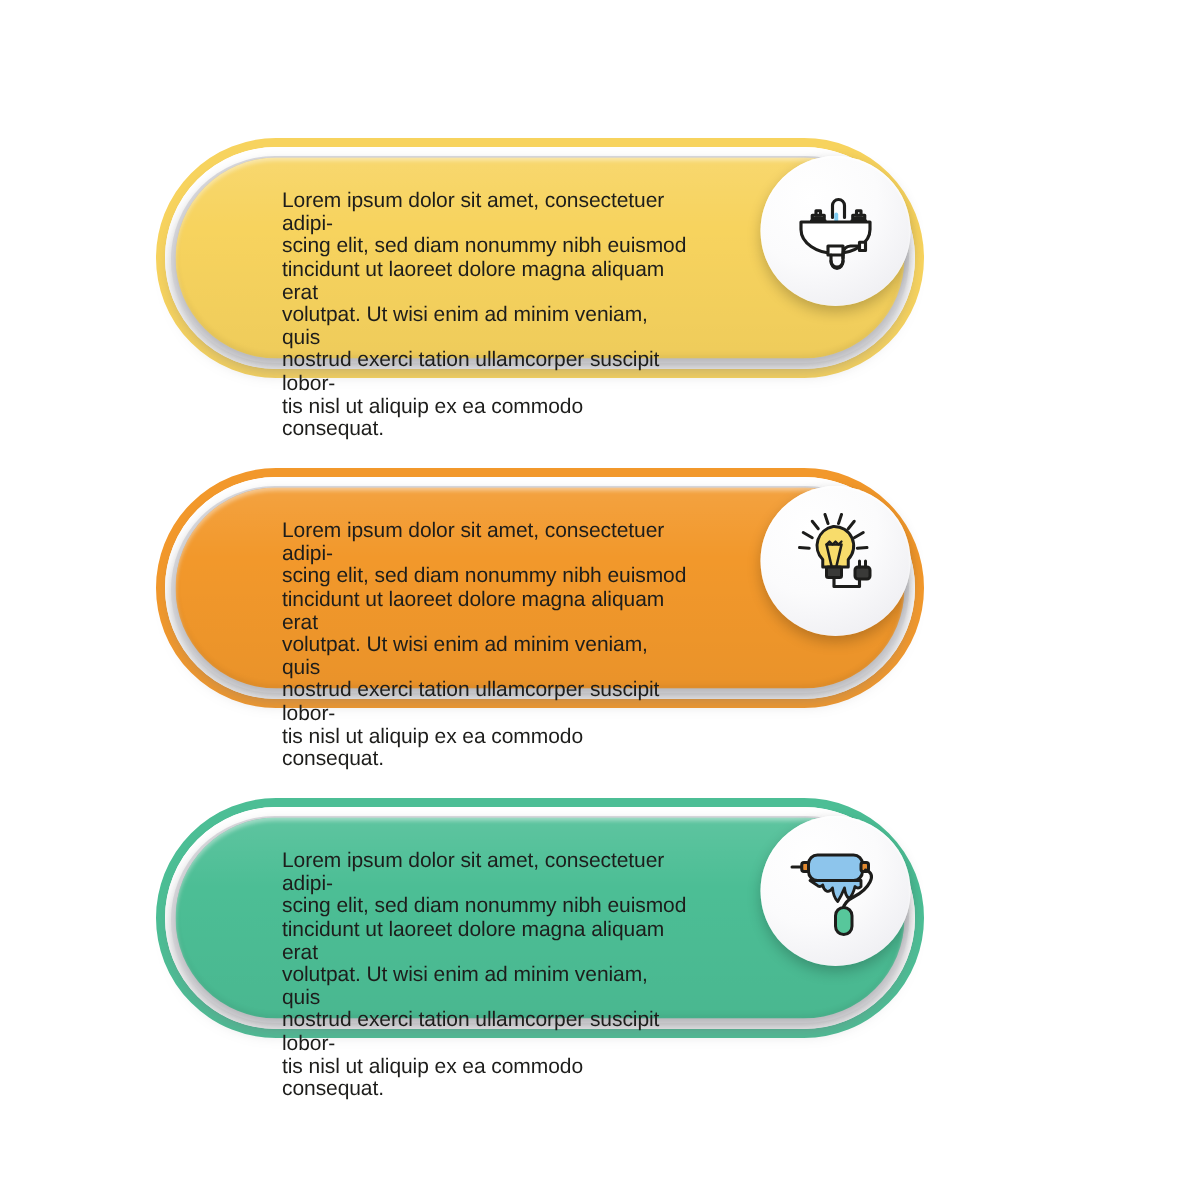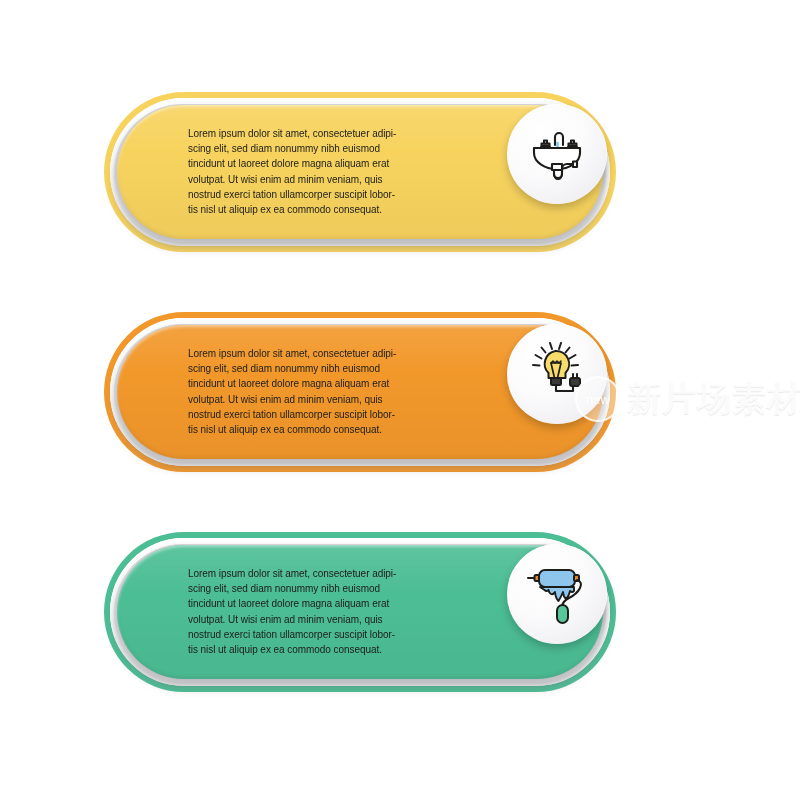--- a/index.html
+++ b/index.html
@@ -90,21 +90,21 @@
     background: #d8d8dc;
   }
 
   
   .banner-text {
     position: absolute;
     left: 84px;
     top: 34px;
     width: 272px;
     font-family: "Liberation Sans", sans-serif;
-    font-size: 10px;
+    font-size: 14px;
     line-height: 15.2px;
     color: #1d1d1b;
     letter-spacing: -0.05px;
     text-align: left;
     white-space: pre-line;
   }
 
   
   .icon-badge {
     position: absolute;
@@ -290,18 +290,14 @@
                    q-2 2 -4 0 z" fill="#8DC5EC" stroke="#1d1d1b" stroke-width="1.9"></path>
 
           <path d="M53 19 q6 2 3 8 q-3 6 -11 10 q-6 3 -7 8" stroke-width="2.1"></path>
 
           <rect x="33" y="44" width="11" height="18" rx="5.5" fill="#57C79B" stroke="#1d1d1b"></rect>
         </svg>
       </span>
     </div>
   </div>
 
-  <div class="watermark">
-    <div class="wm-badge">new</div>
-    <div class="wm-text">新片场素材</div>
-  </div>
 
 </div>
 
 </body></html>

